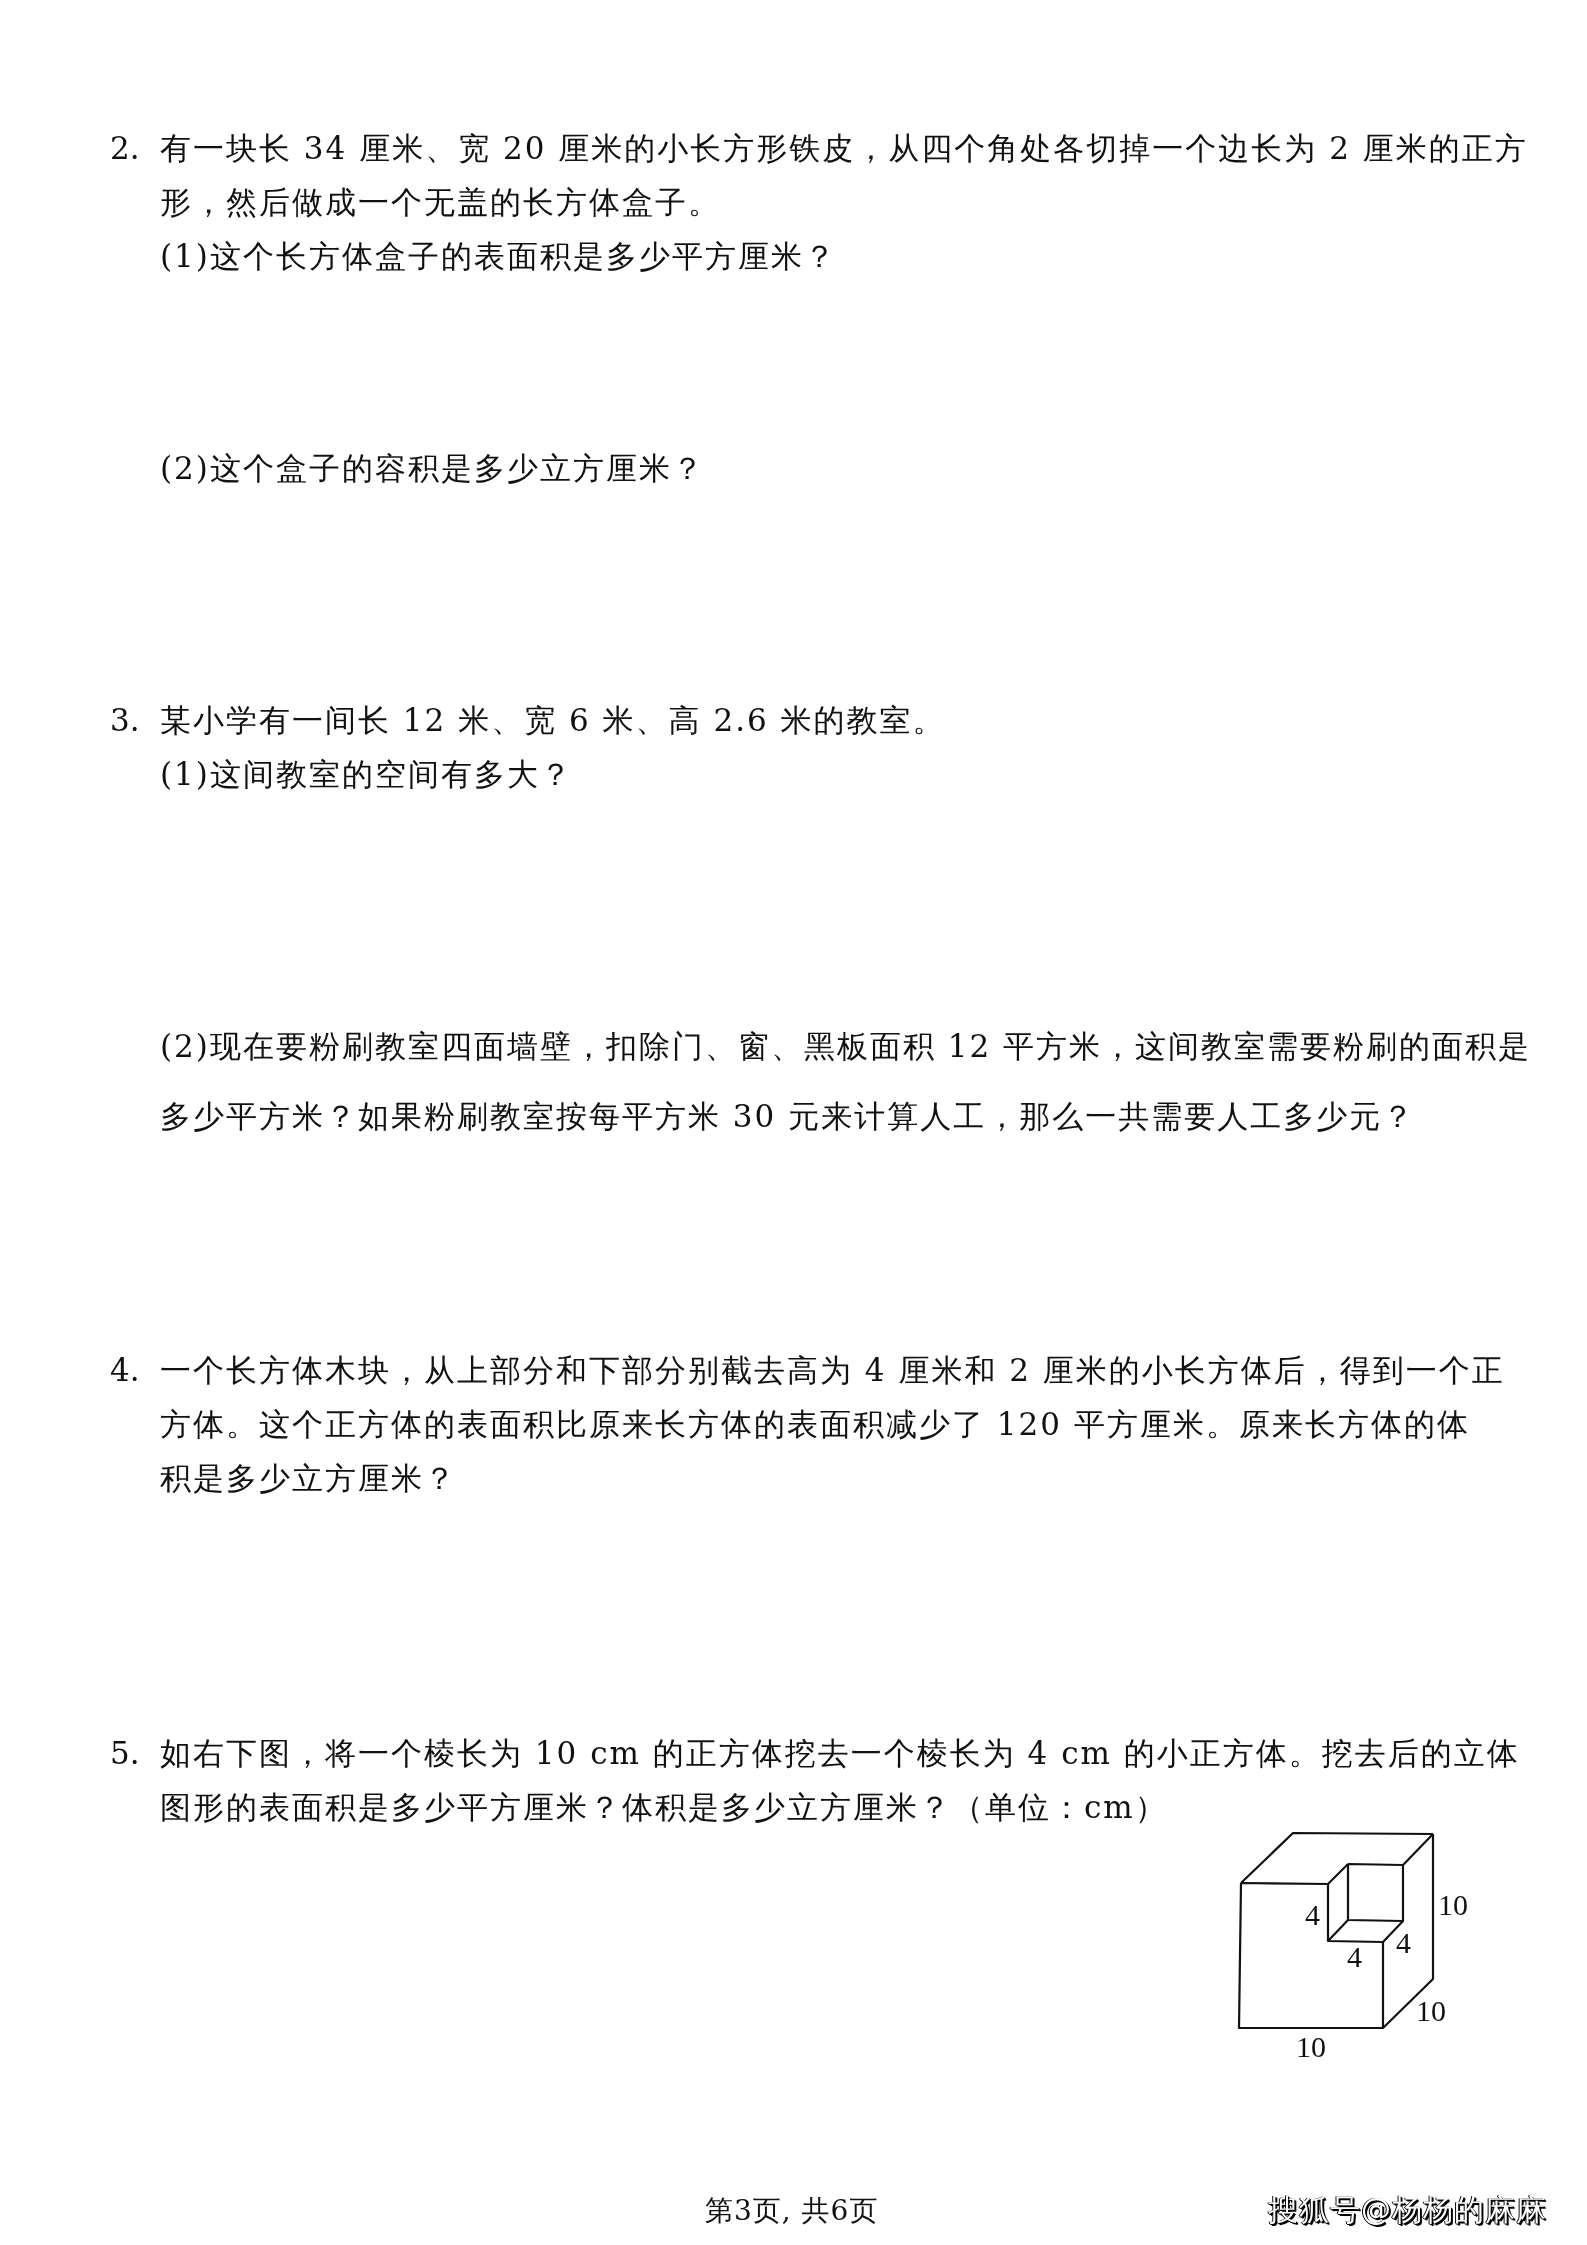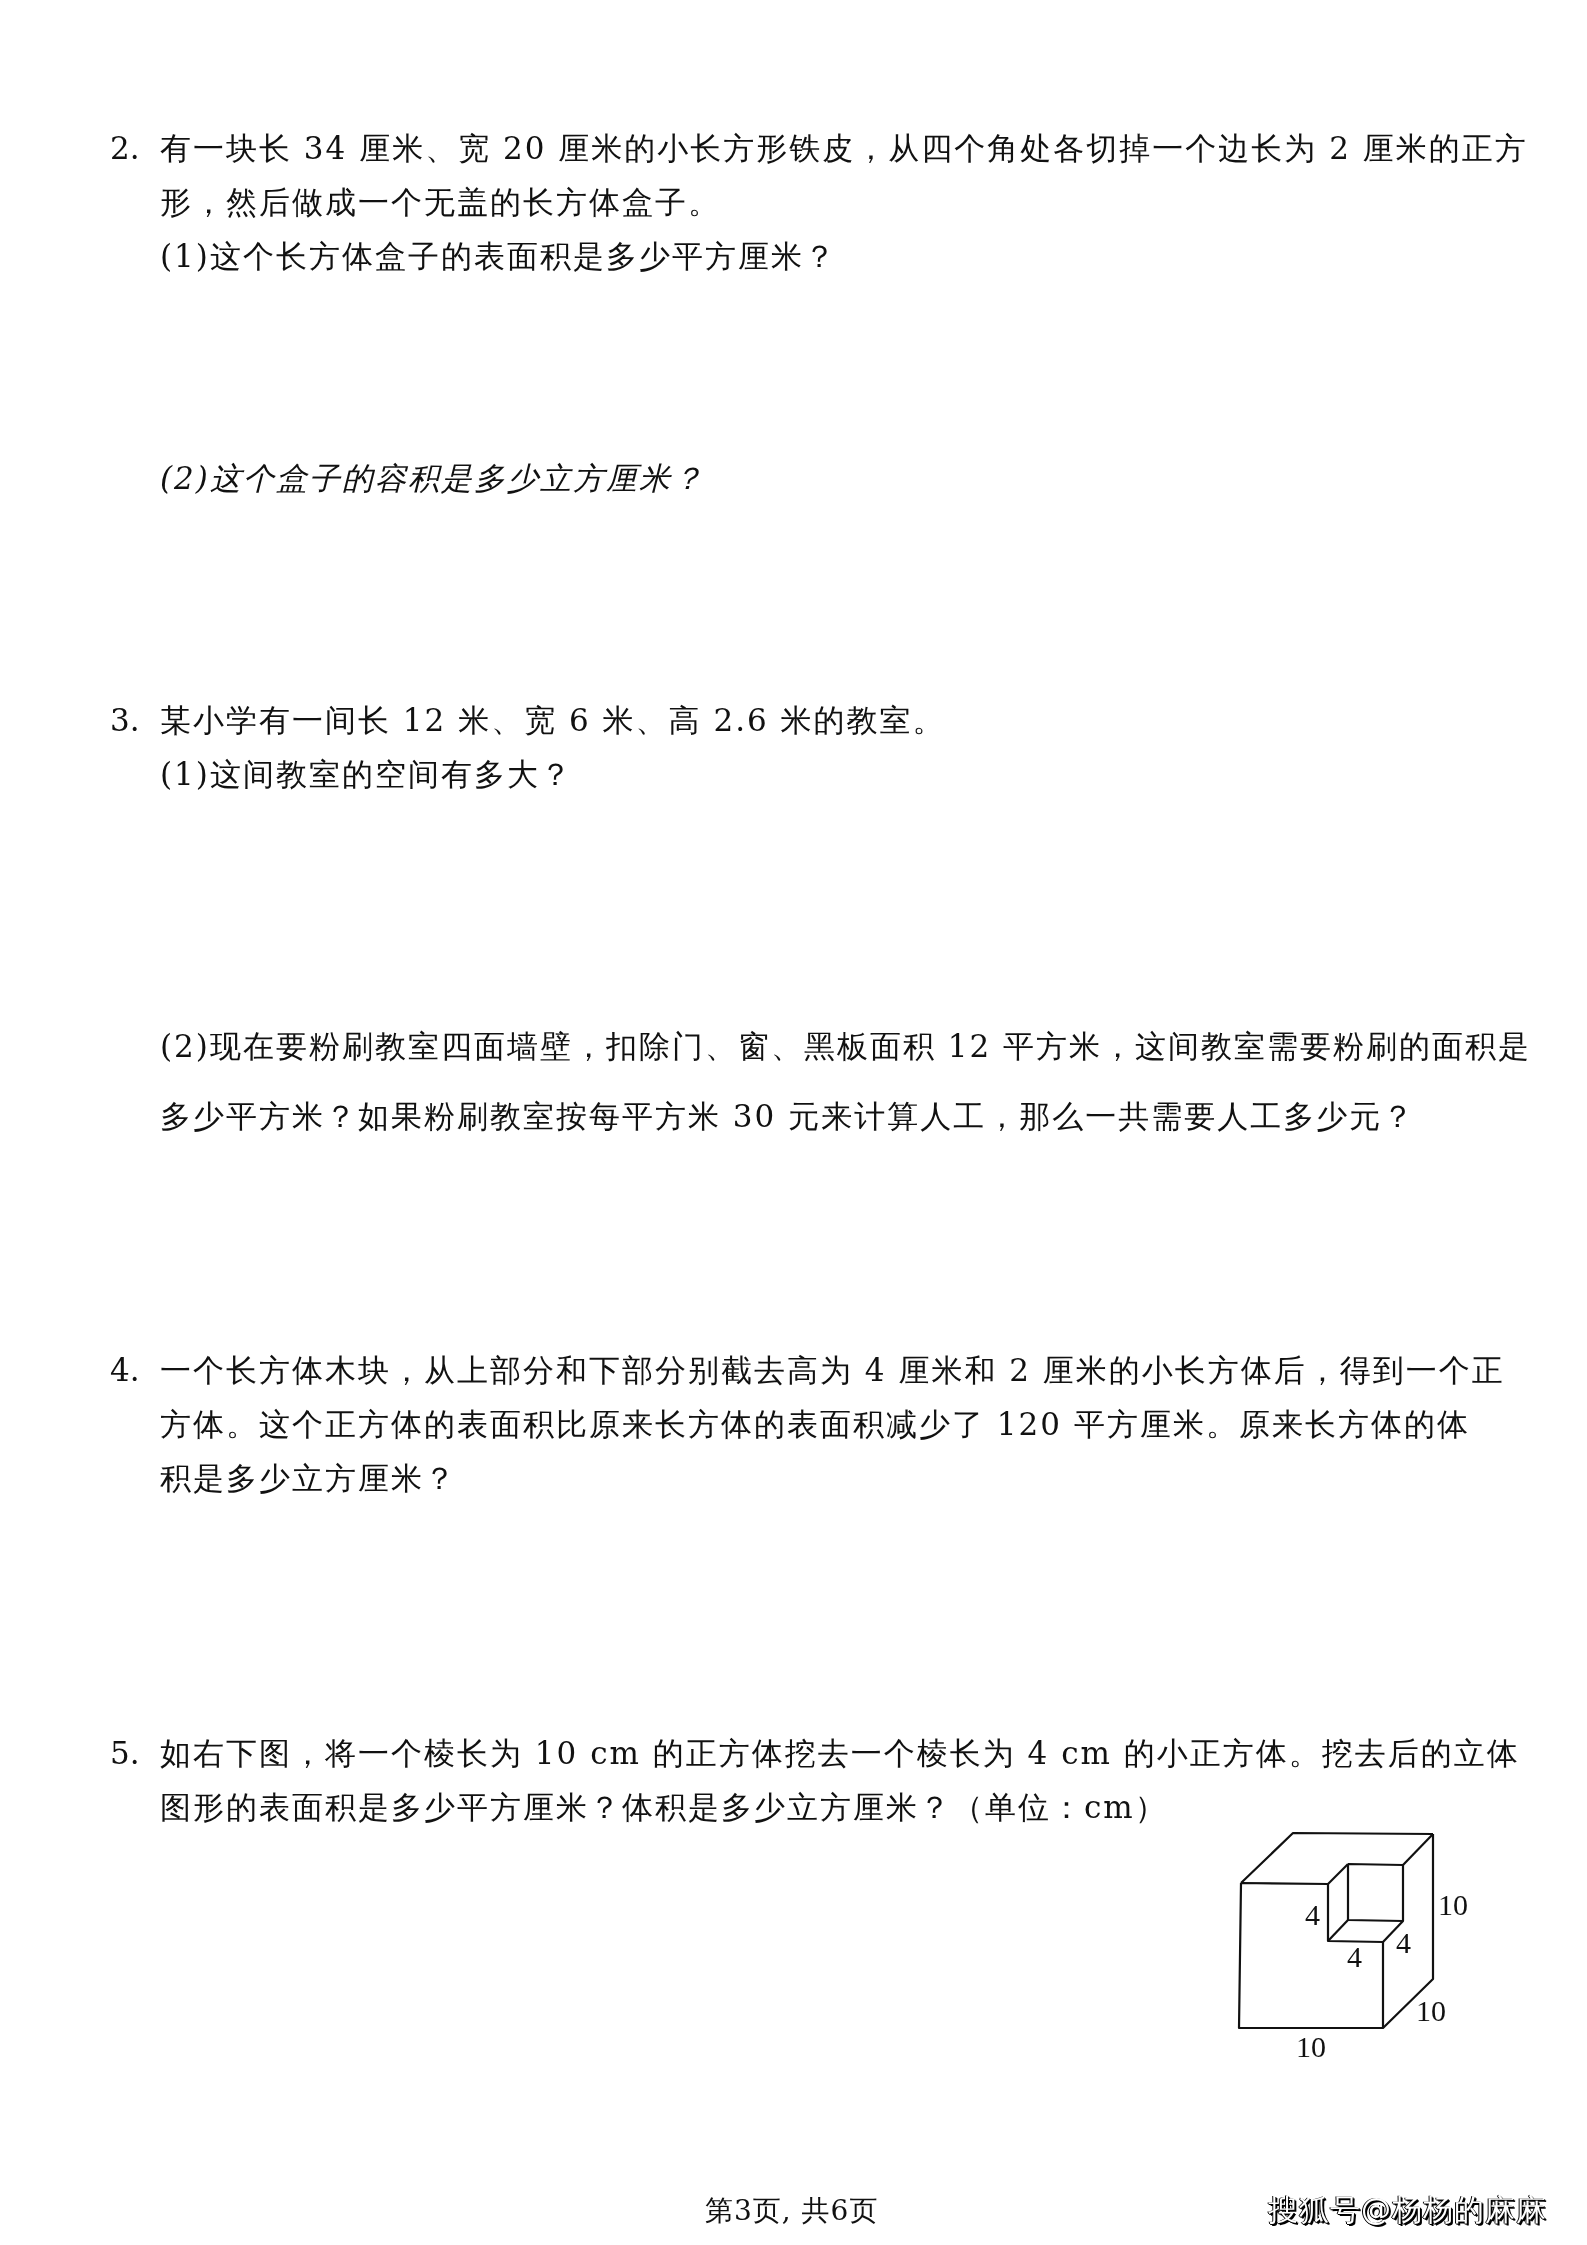--- a/index.html
+++ b/index.html
@@ -16,21 +16,21 @@
                text-shadow: 1px 1px 0 #000, -1px 0 0 #000, 0 1px 0 #000, 2px 2px 0 #000; letter-spacing: 1px; }
 </style>
 </head>
 <body>
 
 <div>
   <span class="qnum" style="top:128px;">2.</span>
   <div class="line" style="top:128px;">有一块长 34 厘米、宽 20 厘米的小长方形铁皮，从四个角处各切掉一个边长为 2 厘米的正方</div>
   <div class="line" style="top:182px;">形，然后做成一个无盖的长方体盒子。</div>
   <div class="line sub" style="top:236px;">(1)这个长方体盒子的表面积是多少平方厘米？</div>
-  <div class="line sub" style="top:458px;font-style:italic;">(2)这个盒子的容积是多少立方厘米？</div>
+  <div class="line sub" style="top:448px;">(2)这个盒子的容积是多少立方厘米？</div>
 </div>
 
 <div>
   <span class="qnum" style="top:700px;">3.</span>
   <div class="line" style="top:700px;">某小学有一间长 12 米、宽 6 米、高 2.6 米的教室。</div>
   <div class="line sub" style="top:754px;">(1)这间教室的空间有多大？</div>
   <div class="line sub" style="top:1026px;">(2)现在要粉刷教室四面墙壁，扣除门、窗、黑板面积 12 平方米，这间教室需要粉刷的面积是</div>
   <div class="line sub" style="top:1080px;margin-top:16px;">多少平方米？如果粉刷教室按每平方米 30 元来计算人工，那么一共需要人工多少元？</div>
 </div>
 

